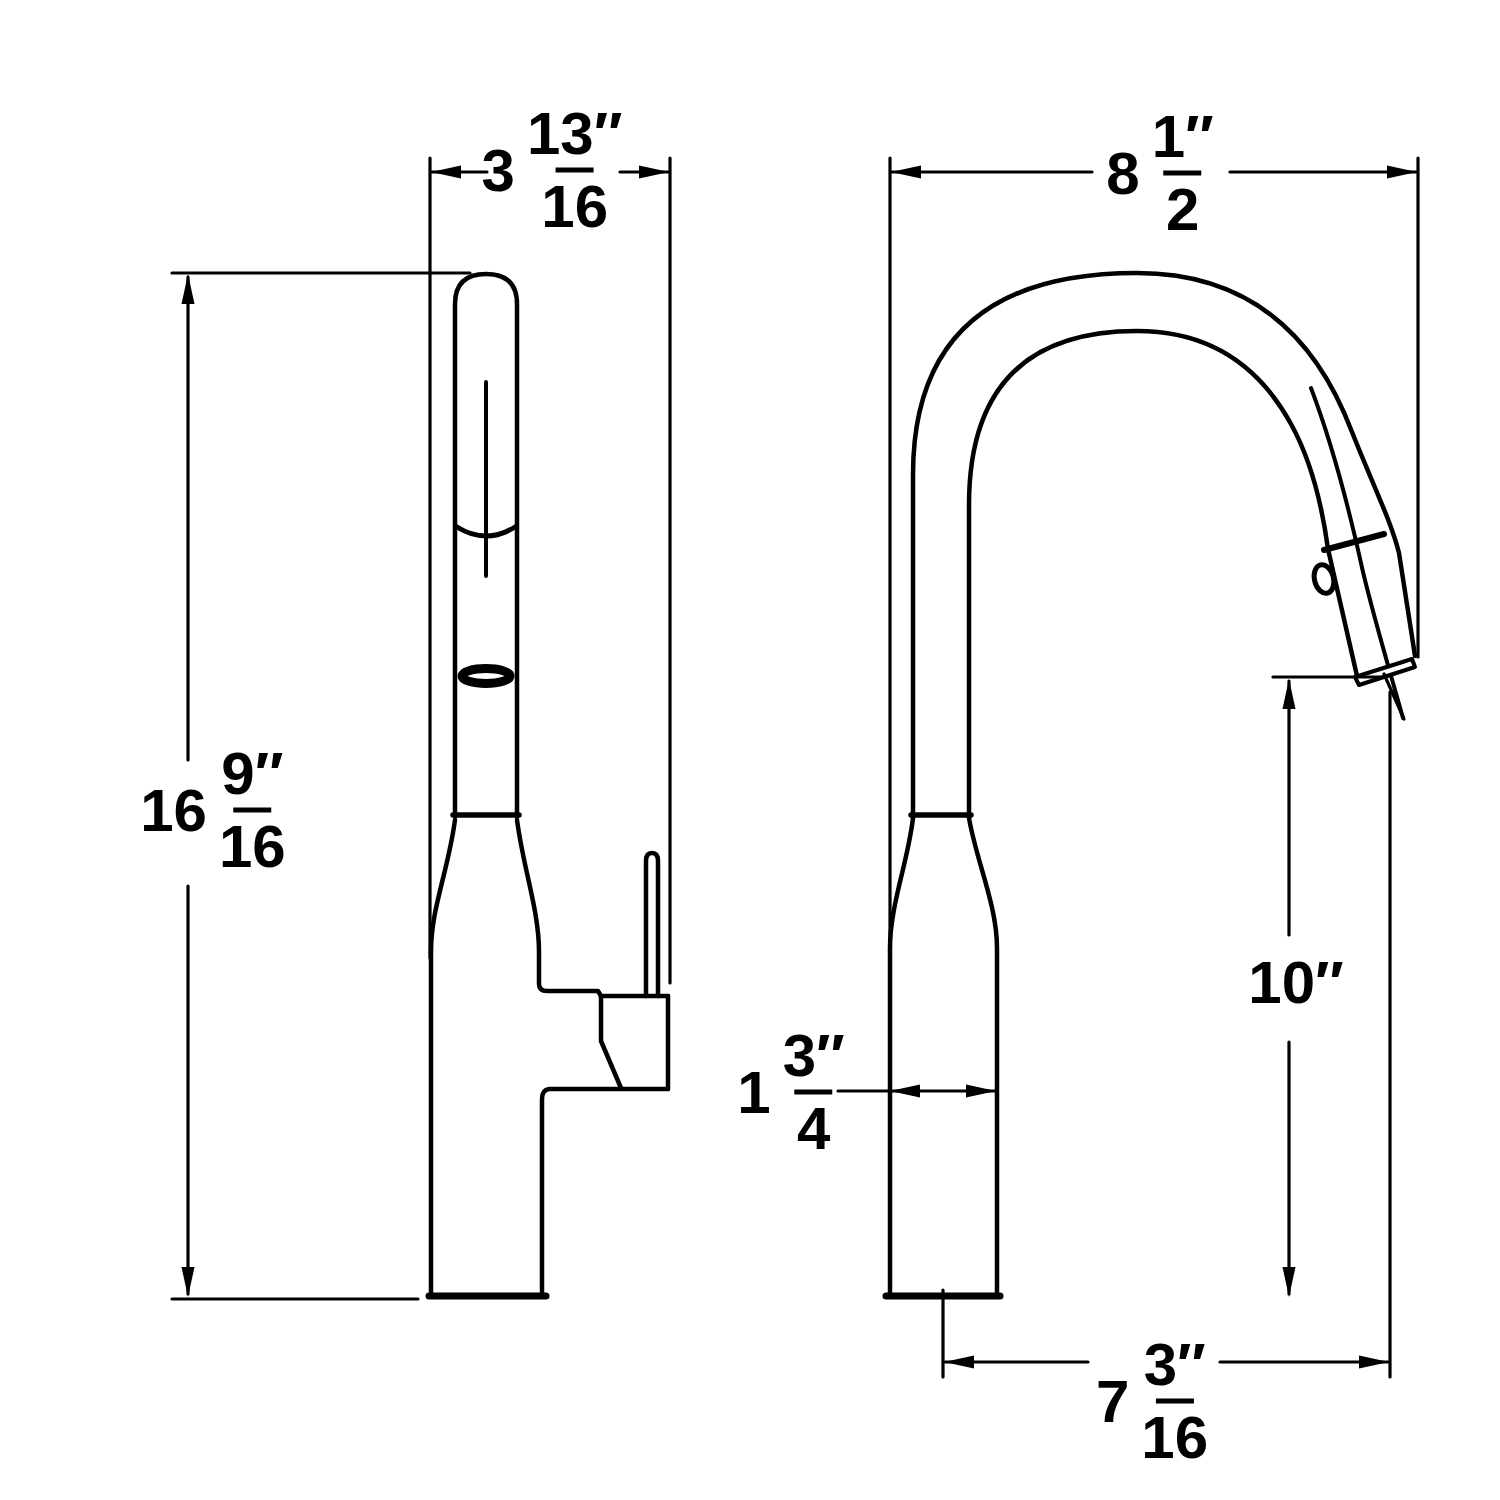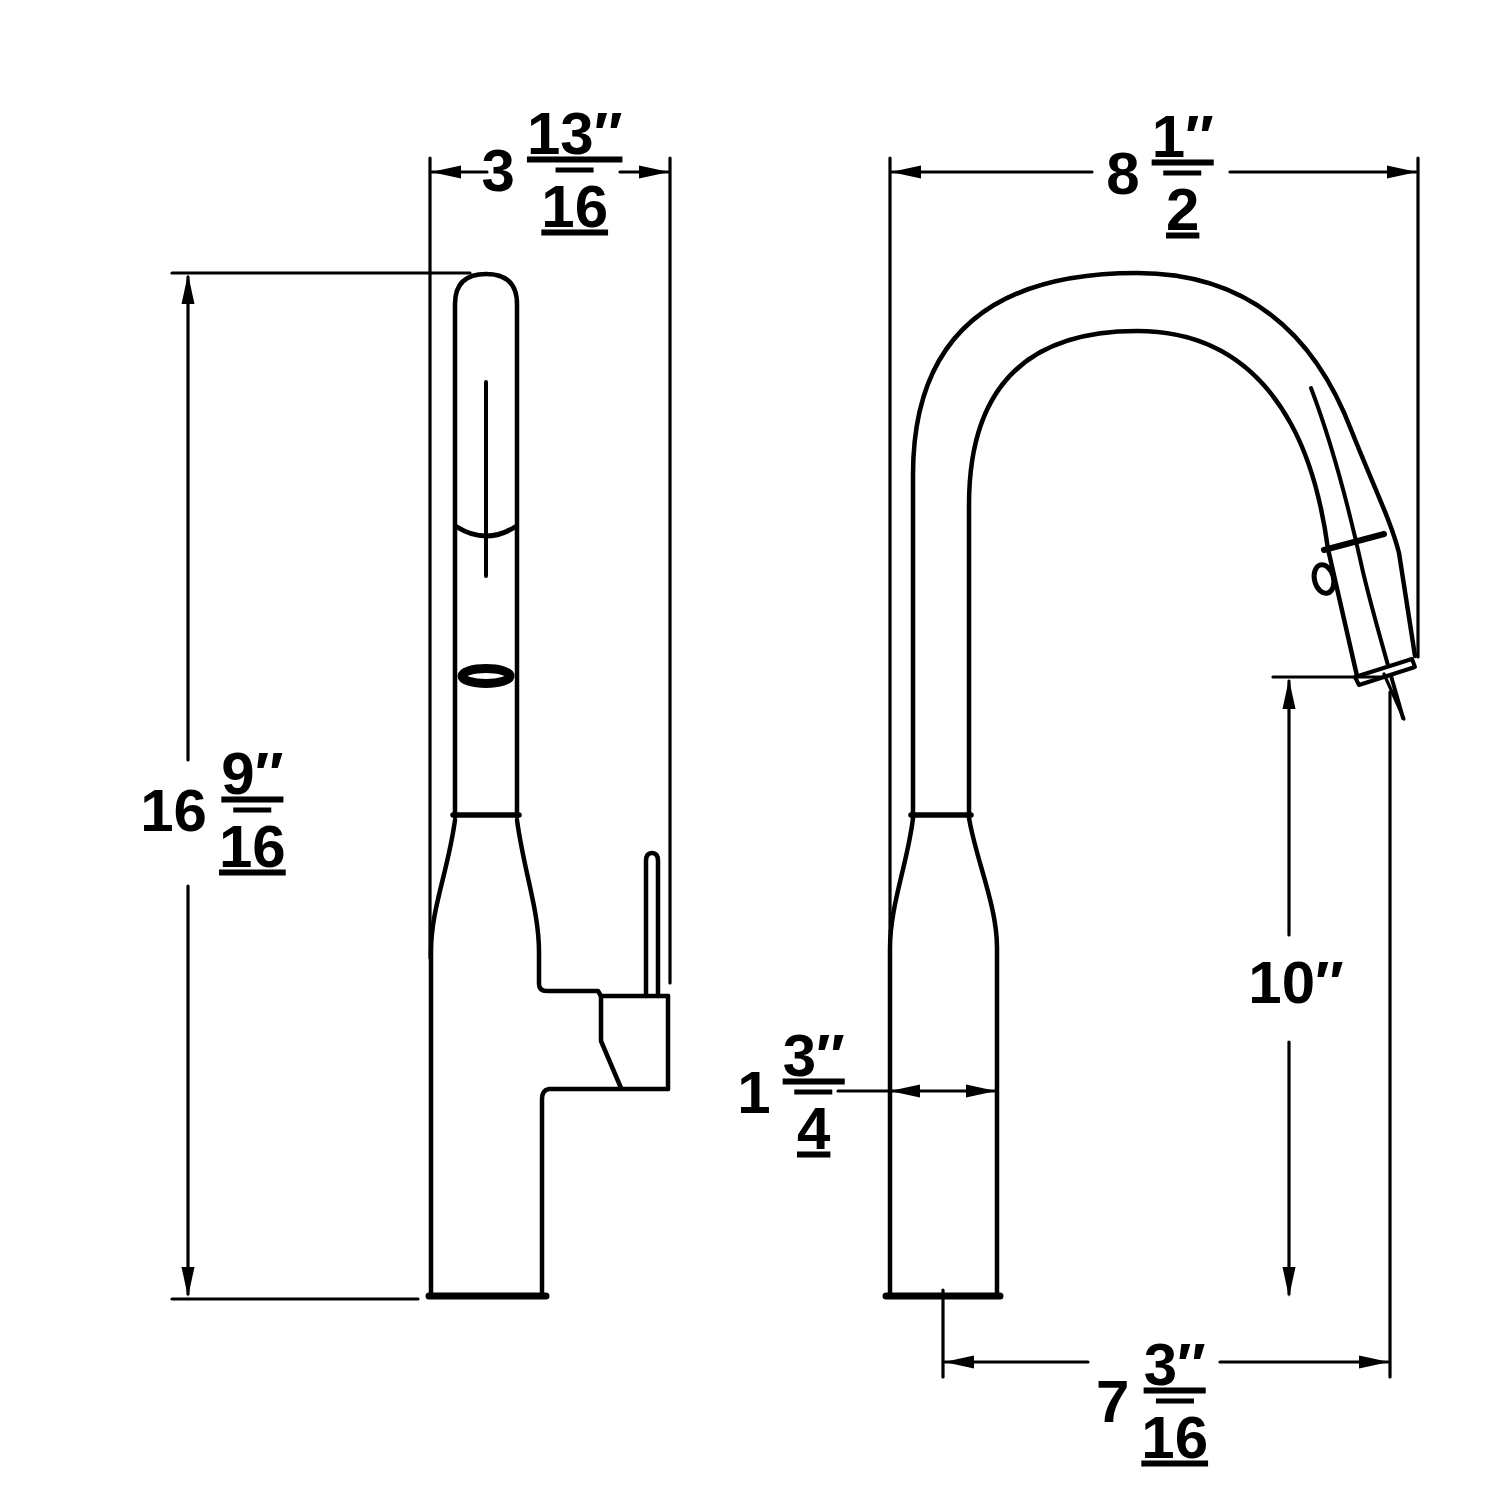--- a/index.html
+++ b/index.html
@@ -37,21 +37,20 @@
   .dim-label .whole { display: block; }
   .dim-label .frac {
     display: flex;
     flex-direction: column;
     align-items: center;
   }
   .dim-label .num,
   .dim-label .den {
     display: block;
     line-height: 1.0;
-    text-decoration: underline;
   }
   .dim-label .num { margin-bottom: 4px; }
   .dim-label .den { margin-top: 4px; }
   .dim-label .bar {
     display: block;
     width: 38px;
     height: 5px;
     background: #000;
   }
   .dim-label.single { font-size: 60px; }

